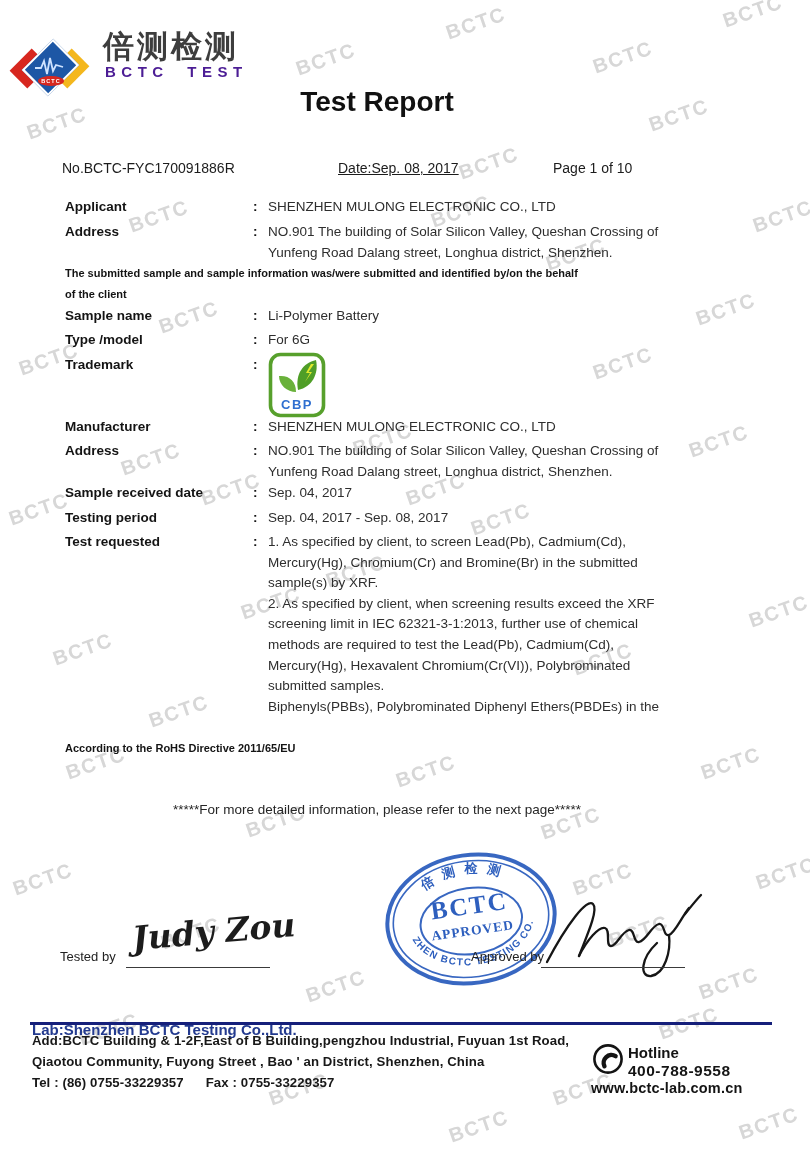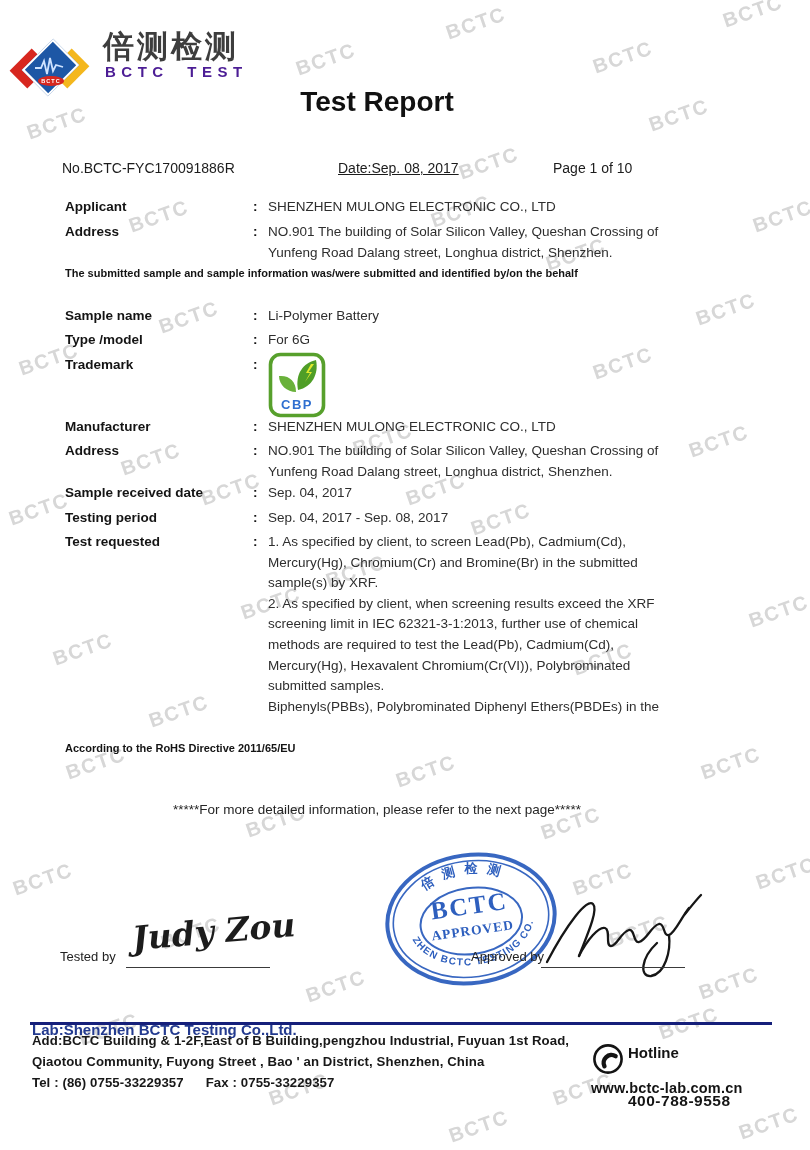--- a/index.html
+++ b/index.html
@@ -50,21 +50,21 @@
   }
   .stamp{position:absolute;left:383px;top:851px;transform:rotate(-8deg);}
   .sig-approved{position:absolute;left:543px;top:888px;}
   
   .f-lab{position:absolute;left:32px;top:1005px;font-size:15px;font-weight:bold;color:#233a8f;margin-top:16px;}
   .f-rule{position:absolute;left:30px;top:1022px;width:742px;height:3px;background:#151f7a;}
   .f-line{position:absolute;left:32px;font-size:13.2px;font-weight:bold;color:#181818;white-space:nowrap;letter-spacing:.1px;}
   .fax-span{margin-left:22px;}
   .hot-icon{position:absolute;left:591px;top:1042px;}
   .hot-label{position:absolute;left:628px;top:1044px;font-size:15px;font-weight:bold;color:#141414;}
-  .hot-num{position:absolute;left:628px;top:1092px;font-size:15.5px;font-weight:bold;color:#141414;letter-spacing:.5px;text-align:right;}
+  .hot-num{position:absolute;left:628px;top:1062px;font-size:15.5px;font-weight:bold;color:#141414;letter-spacing:.5px;text-align:right;}
   .hot-web{position:absolute;left:591px;top:1080px;font-size:14.5px;font-weight:bold;color:#141414;letter-spacing:.2px;}
 </style>
 </head>
 <body>
 
 <div class="page">
   <div id="wm-layer">
       <div class="wm" style="left: 445px; top: 12px;">BCTC</div>
       <div class="wm" style="left: 722px; top: 0px;">BCTC</div>
       <div class="wm" style="left: 295px; top: 48px;">BCTC</div>
@@ -144,20 +144,21 @@
       <span class="lbl">Address</span>
       <span class="col">:</span>
       <div class="val">
         <div>NO.901 The building of Solar Silicon Valley, Queshan Crossing of</div>
         <div>Yunfeng Road Dalang street, Longhua district, Shenzhen.</div>
       </div>
     </div>
 
     <div class="bold-par" style="top:263px;">
       <div>The submitted sample and sample information was/were submitted and identified by/on the behalf</div>
+      <div>of the client</div>
     </div>
 
     <div class="row" style="top:306px;">
       <span class="lbl">Sample name</span>
       <span class="col">:</span>
       <div class="val">
           <div>Li-Polymer Battery</div>
         </div>
     </div>
 

